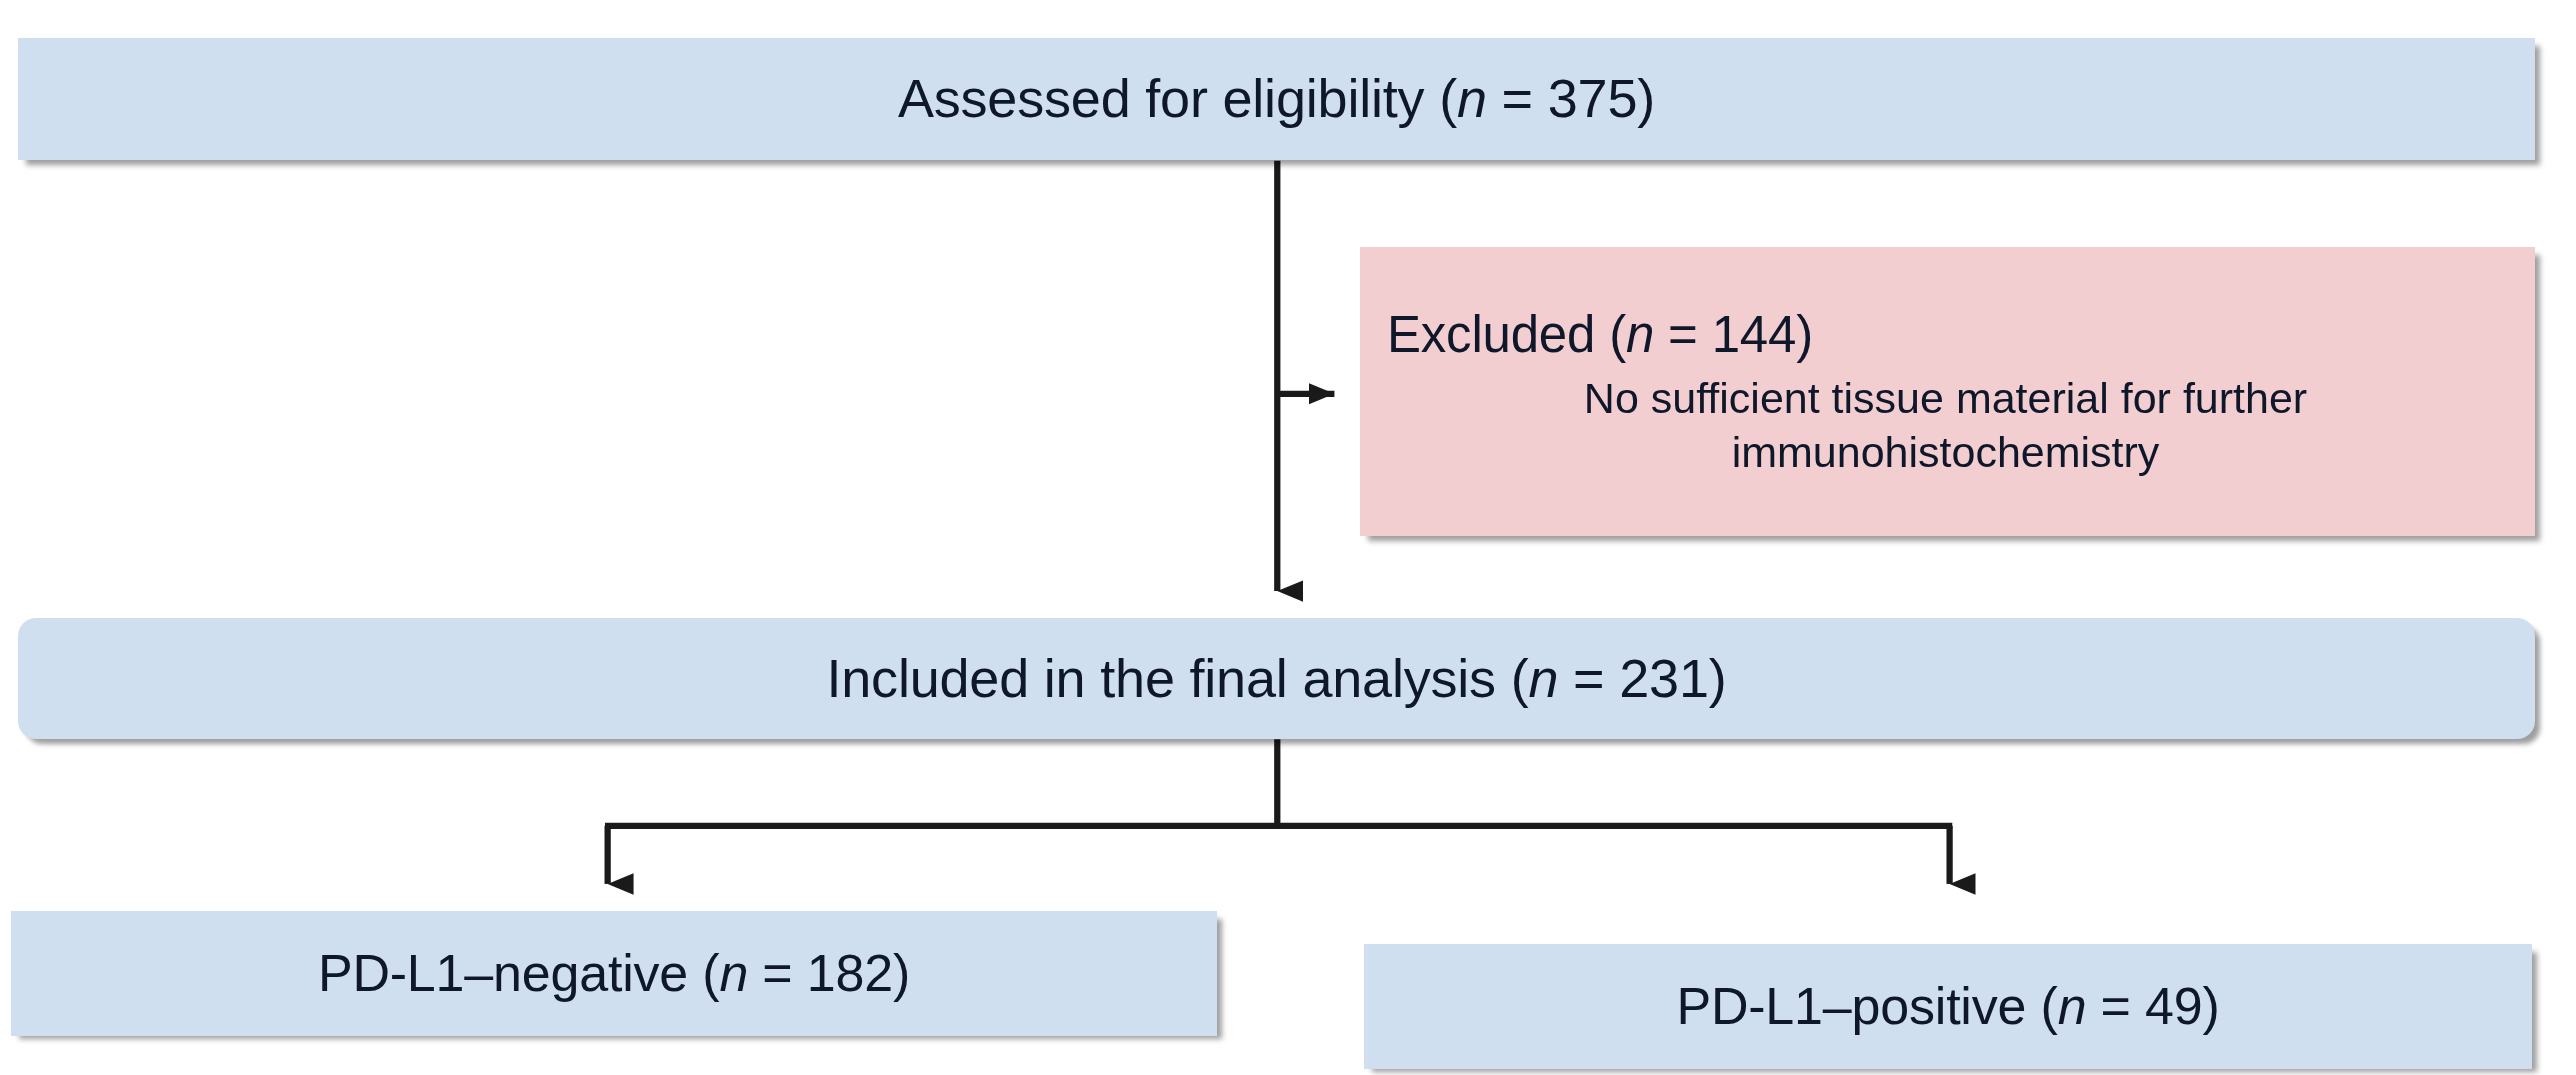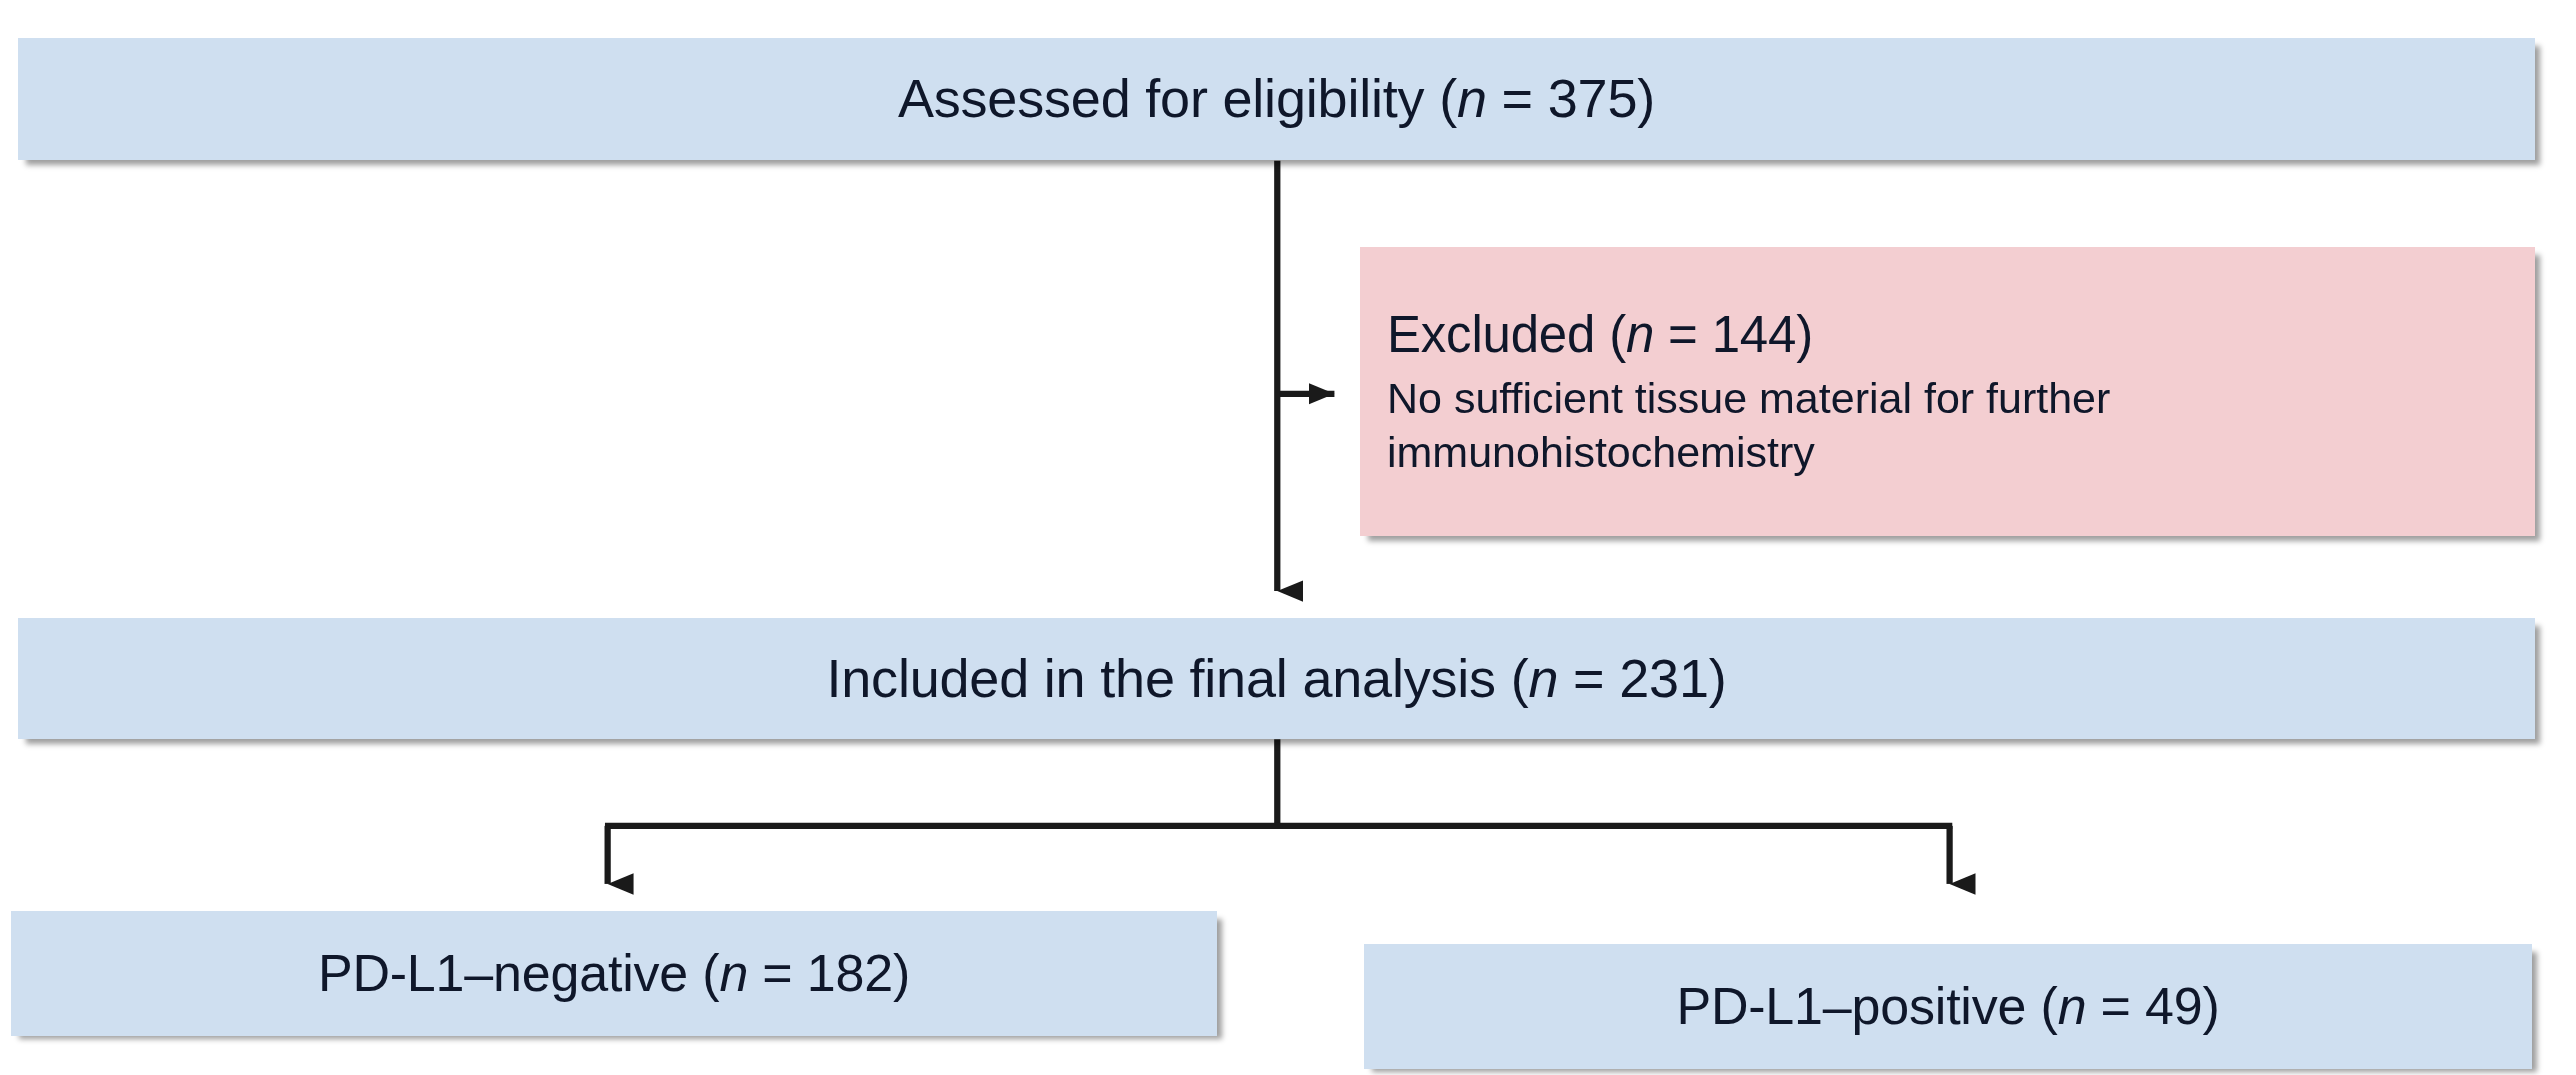--- a/index.html
+++ b/index.html
@@ -28,21 +28,21 @@
     display: flex;
     flex-direction: column;
     justify-content: center;
     color: #0f172a;
     line-height: 1.22;
   }
   .node.blue  { background: #cfdff0; }
   .node.pink  { background: #f3ced1; }
 
   .node.center { align-items: center; text-align: center; }
-  .node.left   { align-items: flex-start; text-align: left; }
+  .node.left   { align-items: flex-start; text-align: center; }
 
   .node-text {
     font-size: 54px;
     font-weight: 400;
     letter-spacing: -0.2px;
     white-space: nowrap;
   }
   .node-text .it { font-style: italic; }
 
   
@@ -60,21 +60,21 @@
   #node-excluded .node-text { font-size: 51px; margin-bottom: 5.4px; }
   .node-subtext {
     font-size: 43px;
     line-height: 1.26;
     white-space: normal;
     max-width: 1117px;
   }
   
   #node-included {
     left: 18px;  top: 618px;
-    width: 2517px; height: 121px;
+    width: 2517px; height: 121px; border-radius: 18px;
   }
   
   #node-neg {
     left: 11px;  top: 911px;
     width: 1206px; height: 125px;
   }
   #node-pos {
     left: 1364px; top: 911px;
     width: 1168px; height: 125px; margin-top: 33px;
   }

